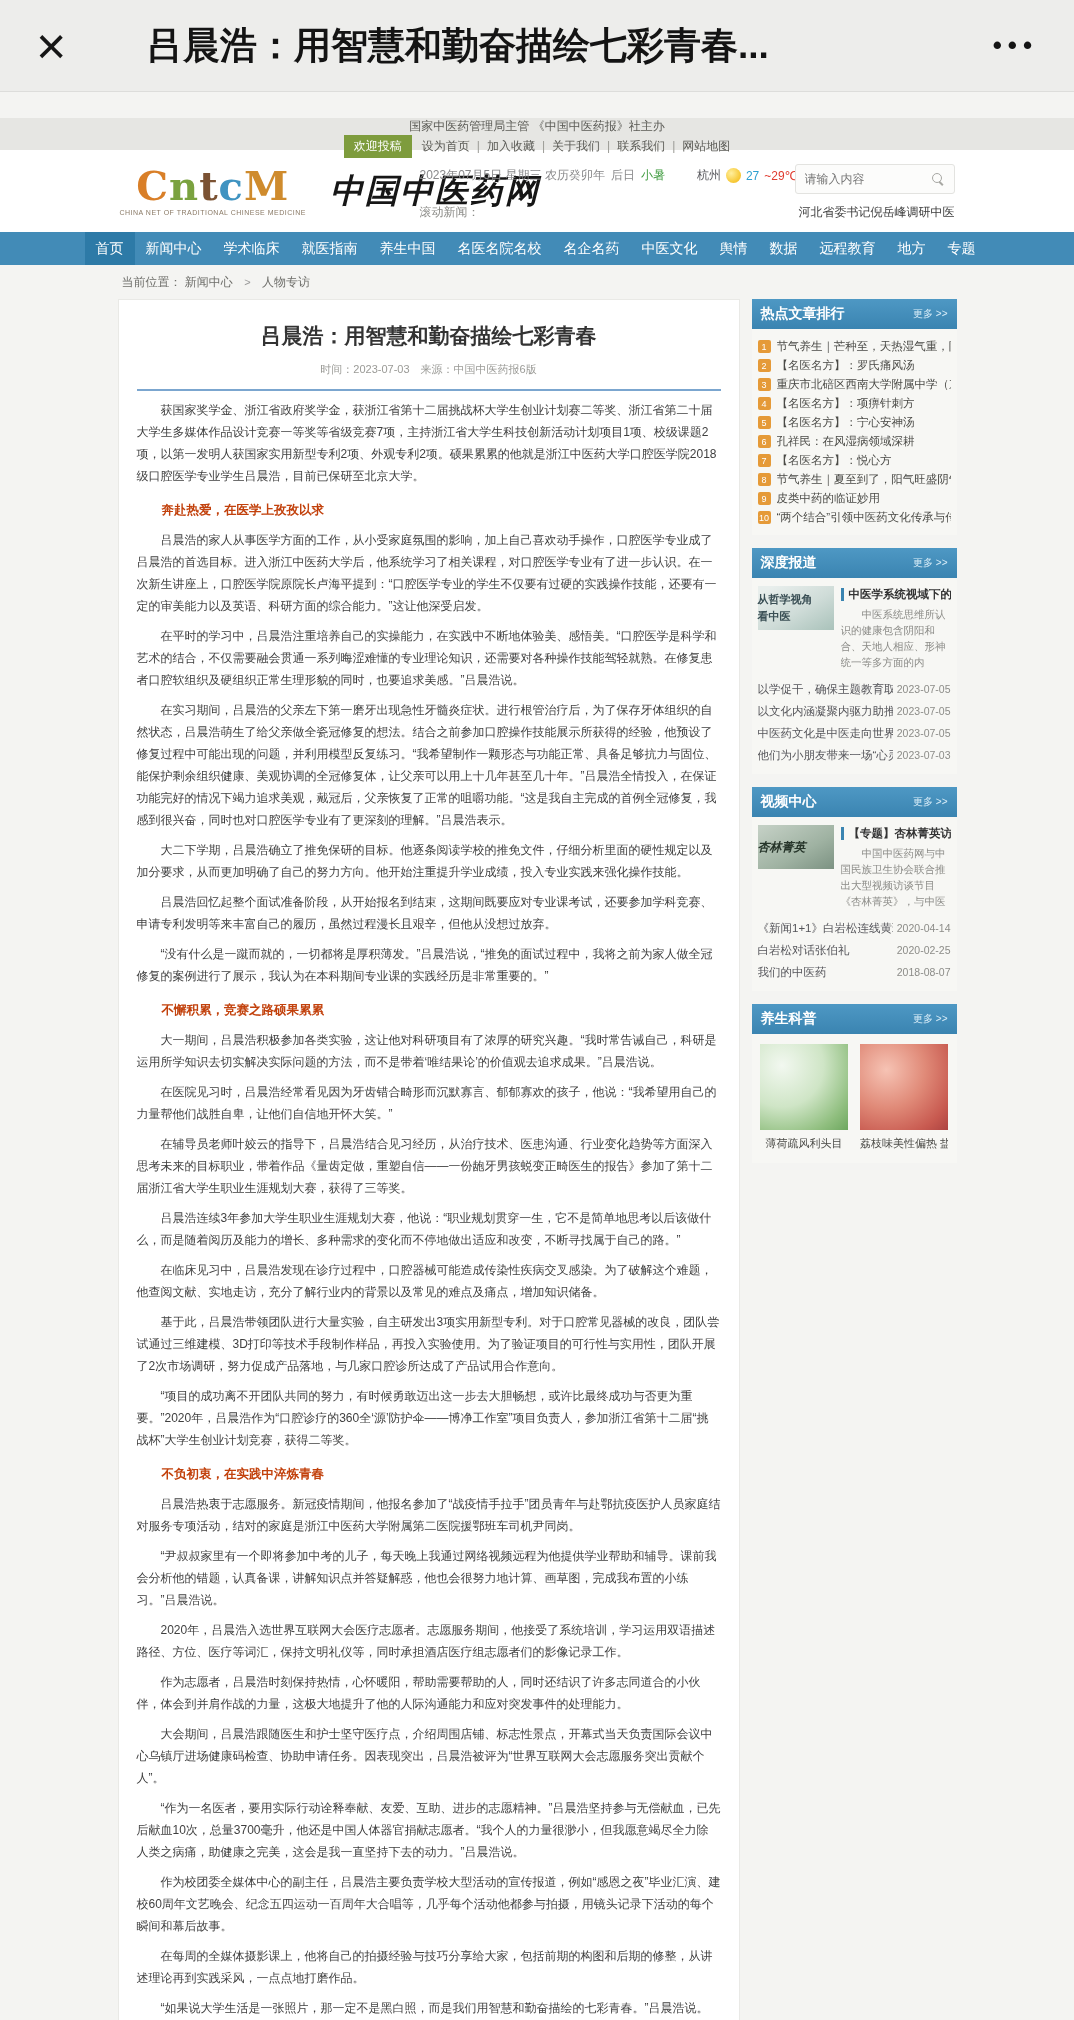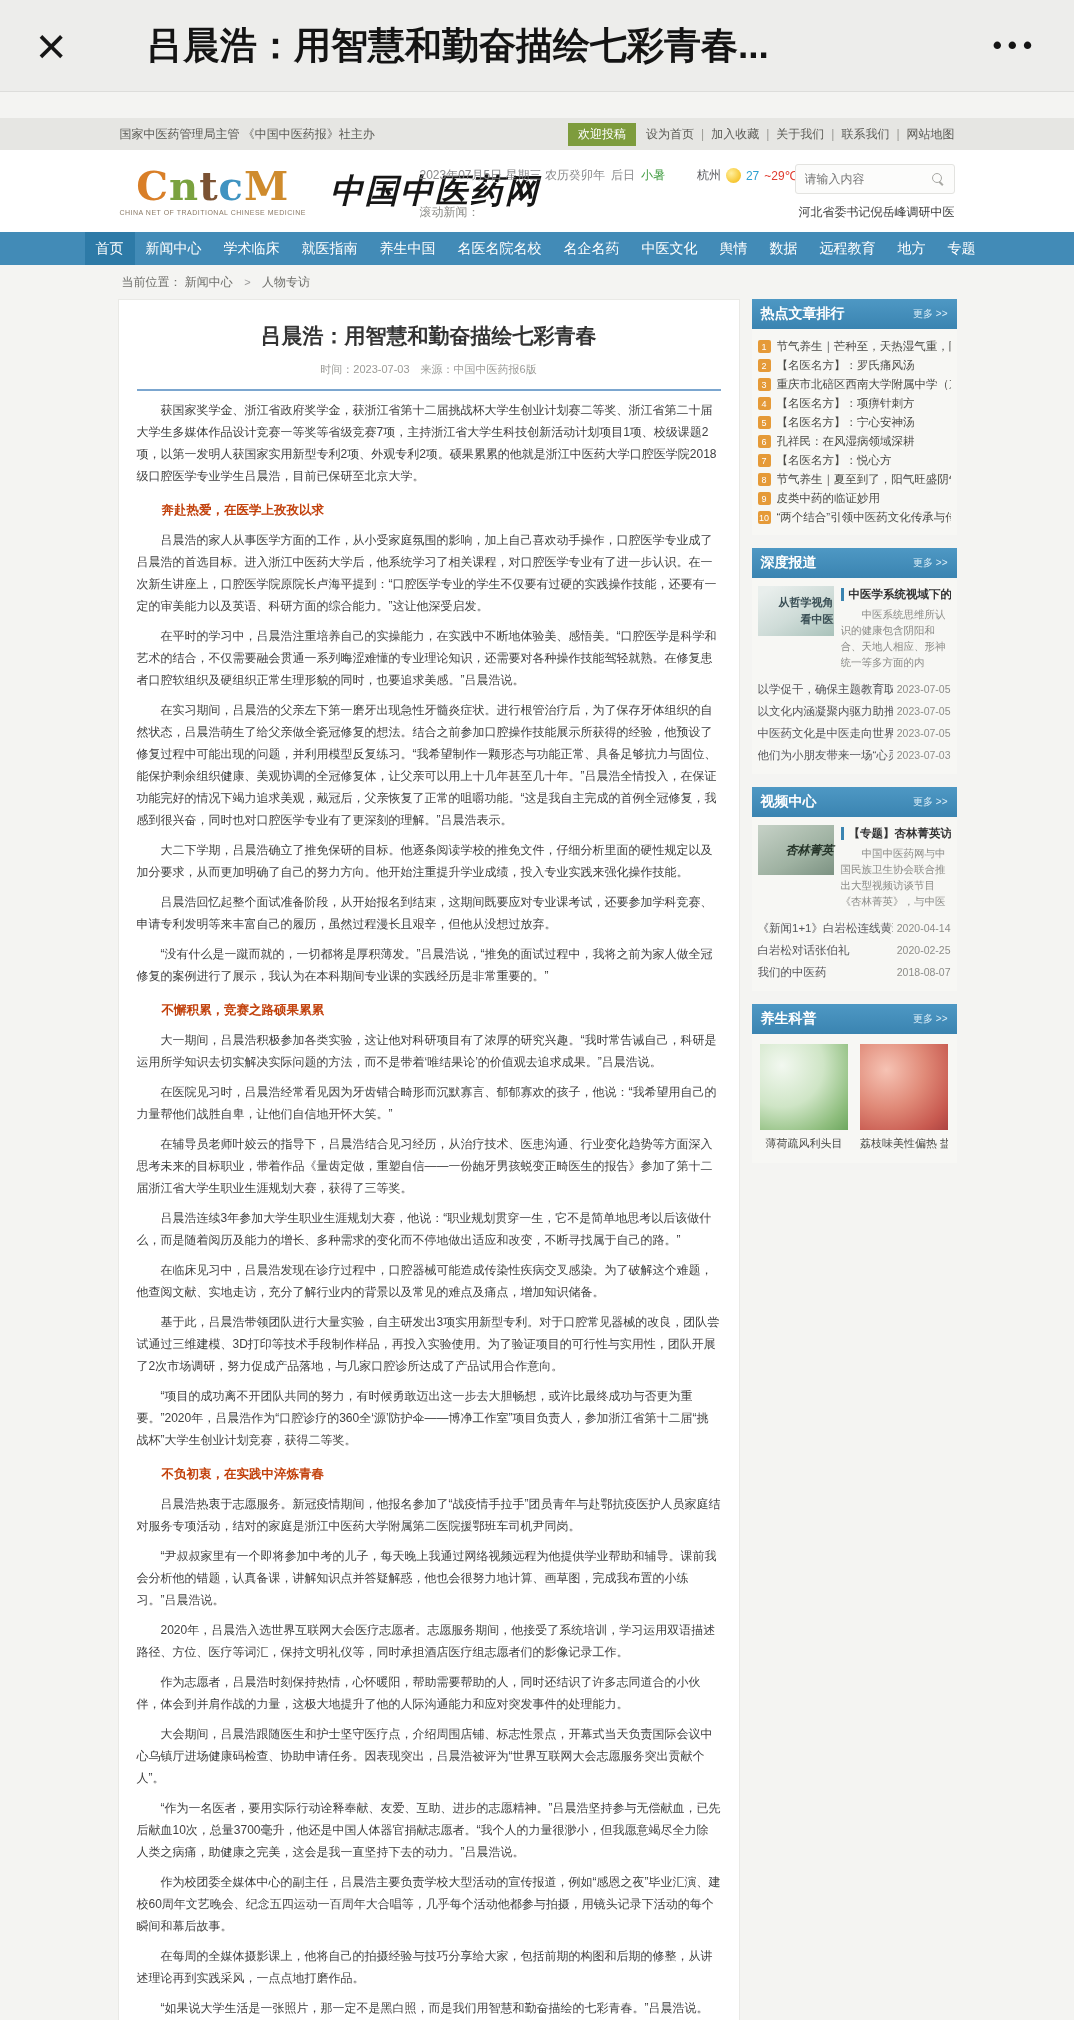--- a/index.html
+++ b/index.html
@@ -10,21 +10,21 @@
   
   .wx-bar { height:92px; background:#ededeb; border-bottom:1px solid #dddddb; display:flex; align-items:center; padding:0 36px; }
   .wx-close { font-size:52px; line-height:1; color:#161616; width:70px; font-weight:400; }
   .wx-title { flex:1; margin-left:40px; font-size:37px; font-weight:bold; color:#141414; white-space:nowrap; overflow:hidden; }
   .wx-more { font-size:26px; letter-spacing:6px; font-weight:bold; color:#141414; }
 
   .spacer { height:26px; }
 
   
   .topbar { background:#e6e6e3; height:32px; }
-  .topbar-inner { width:905px; margin:0 auto; height:32px; display:flex; align-items:center; justify-content:space-between; padding:0 35px; font-size:12px; color:#5a5a55; }
+  .topbar-inner { width:905px; margin:0 auto; height:32px; display:flex; align-items:center; justify-content:space-between; padding:0 35px; font-size:12px; color:#5a5a55;flex-direction:column; }
   .topbar-right { display:flex; align-items:center; gap:10px; }
   .submit-btn { background:#7e9c3d; color:#fff; font-size:12px; padding:3px 10px; border:none; cursor:pointer; }
   .toplinks { display:flex; align-items:center; }
   .toplink + .toplink::before { content:"|"; margin:0 7px; color:#9a9a95; }
 
   
   .header { background:#fff; }
   .header-inner { width:905px; margin:0 auto; height:82px; padding:0 35px; position:relative; display:flex; align-items:center; }
   .logo { display:flex; align-items:center; gap:12px; width:300px; flex:none; }
   .logo-mark-wrap { text-align:center; }
@@ -71,21 +71,21 @@
   .sidebar { width:205px; flex:none; }
   .side-box { margin-bottom:13px; }
   .side-head { height:30px; background:linear-gradient(#4e98c4,#3a84b1); color:#fff; display:flex; align-items:center; justify-content:space-between; padding:0 9px; }
   .side-title { font-size:14px; font-weight:bold; }
   .side-more { font-size:10px; color:#d9edf8; }
   .side-body { background:#f7f7f4; padding:8px 6px; }
   .hot-item { display:flex; align-items:center; gap:6px; height:19px; overflow:hidden; }
   .hot-badge { width:13px; height:13px; flex:none; background:#e59a38; color:#fff; font-size:9px; border-radius:2px; display:flex; align-items:center; justify-content:center; }
   .hot-text { font-size:11.5px; color:#4a4a46; white-space:nowrap; overflow:hidden; }
   .feat { display:flex; gap:7px; margin-bottom:8px; }
-  .feat-img { width:76px; height:50px; flex:none; display:flex; flex-direction:column; align-items:flex-end; justify-content:center; gap:2px; }
+  .feat-img { width:76px; height:44px; flex:none; display:flex; flex-direction:column; align-items:flex-start; justify-content:center; gap:2px; }
   .img-ink { background:linear-gradient(150deg,#e8eeec 10%,#cfdcd8 55%,#a9c2ba); color:#3a4f55; font-size:11px; font-weight:bold; }
   .img-ink2 { background:linear-gradient(150deg,#c3cfc4 5%,#9fb2a2 60%,#7c9282); color:#26352a; font-size:12px; font-weight:bold; font-style:italic; }
   .feat-right { min-width:0; }
   .feat-title { font-size:11.5px; font-weight:bold; color:#333; border-left:3px solid #3a84b1; padding-left:5px; line-height:13px; margin:2px 0 5px; white-space:nowrap; overflow:hidden; }
   .feat-desc { font-size:10.5px; color:#8c8c88; line-height:16px; text-indent:2em; overflow:hidden; }
   .side-list { margin-top:4px; }
   .side-li { display:flex; justify-content:space-between; align-items:center; height:22px; overflow:hidden; }
   .side-li-text { font-size:11.5px; color:#55555a; white-space:nowrap; overflow:hidden; }
   .side-li-date { font-size:10.5px; color:#8c8c88; flex:none; margin-left:4px; }
   .sci-cards { display:flex; gap:12px; padding:10px 4px 12px; justify-content:center; background:#f7f7f4; }

